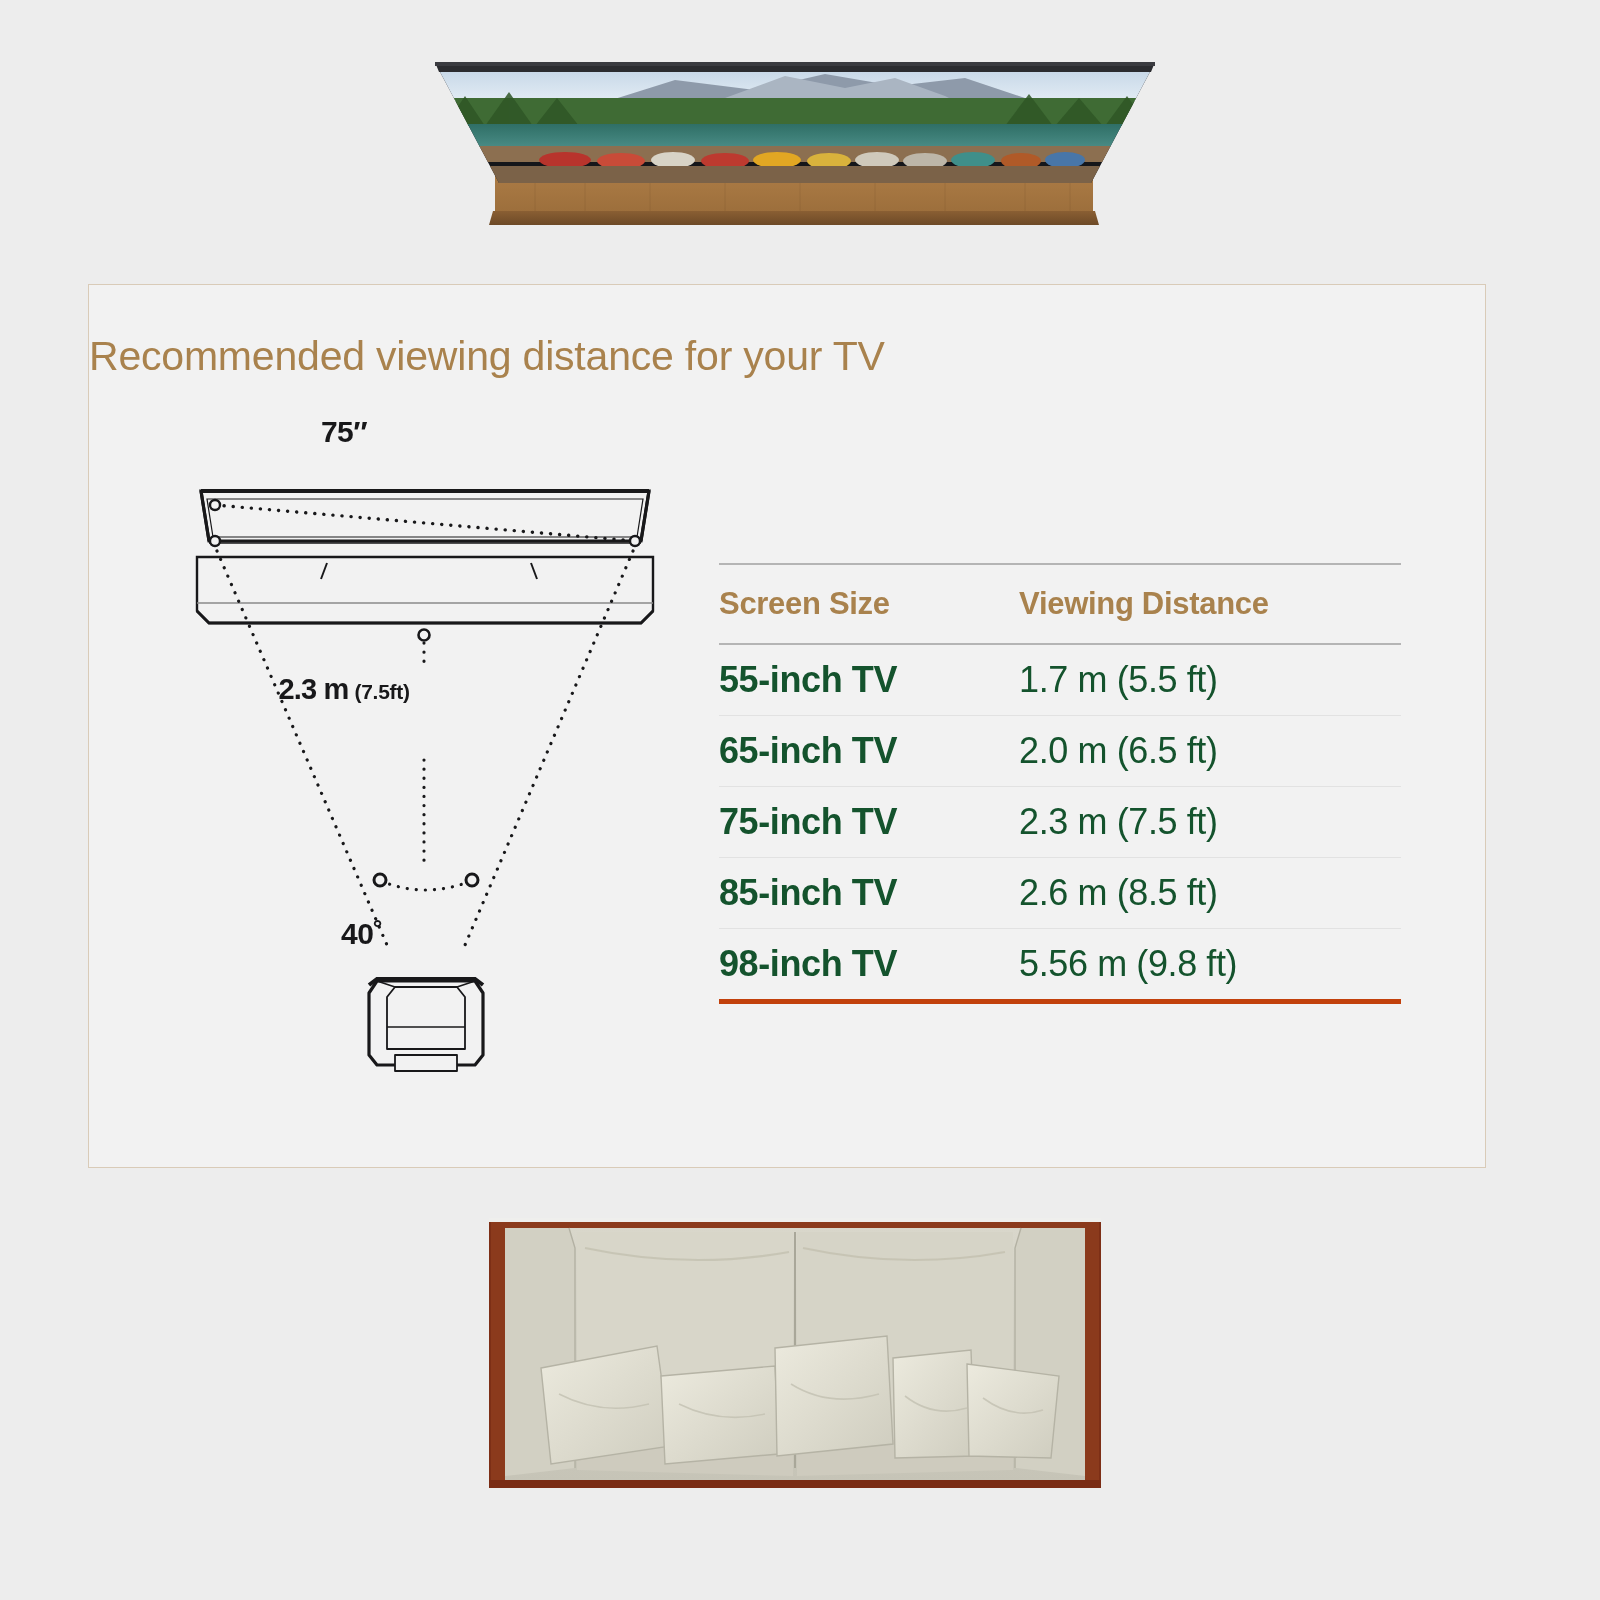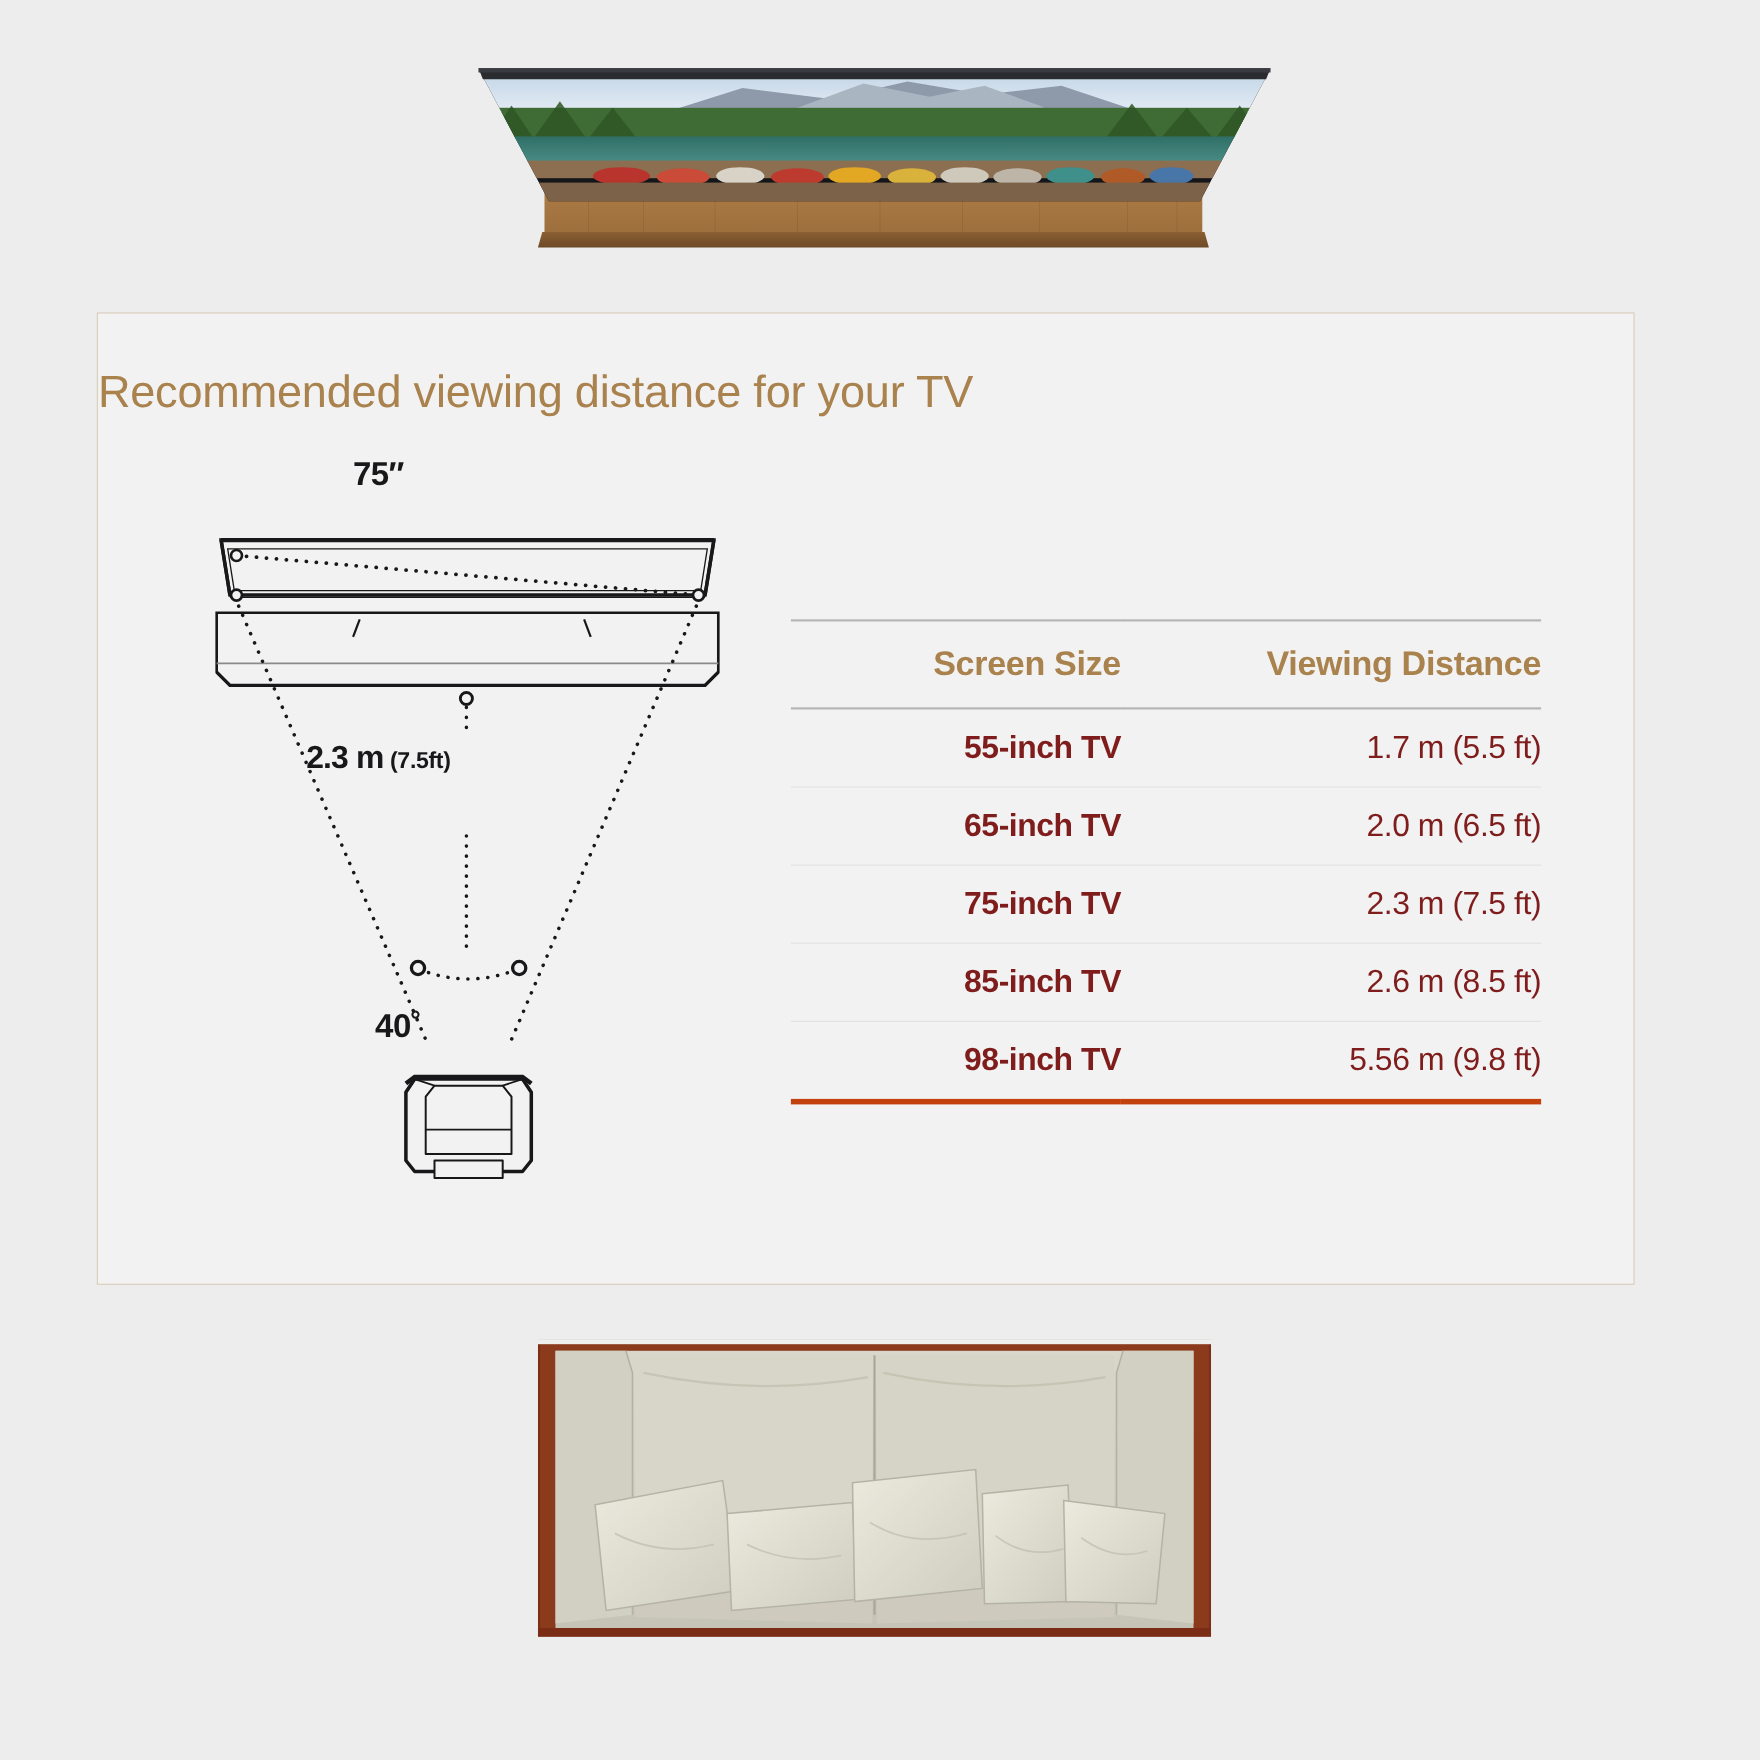--- a/index.html
+++ b/index.html
@@ -113,36 +113,36 @@
   #distance-table {
     position: absolute;
     left: 630px;
     top: 278px;
     width: 682px;
     border-collapse: collapse;
   }
   #distance-table th,
   #distance-table td {
     padding: 0;
-    text-align: right;
+    text-align: left;
     vertical-align: middle;
   }
   #distance-table thead th {
     color: #a9824d;
     font-size: 31px;
     font-weight: bold;
     height: 78px;
     border-top: 2px solid #b5b5b5;
     border-bottom: 2px solid #b5b5b5;
     letter-spacing: -0.3px;
   }
   #distance-table tbody td {
     height: 70px;
-    font-size: 29px;
-    color: #7f1d1d;
+    font-size: 36px;
+    color: #14532d;
     border-bottom: 1px solid #e2e2e2;
     letter-spacing: -0.4px;
   }
   #distance-table tbody tr:last-child td {
     border-bottom: 5px solid #c2410c;
   }
   td.col-size { font-weight: bold; width: 44%; }
   td.col-dist { font-weight: 400; width: 56%; }
   th.col-size { width: 44%; }
   th.col-dist { width: 56%; }

